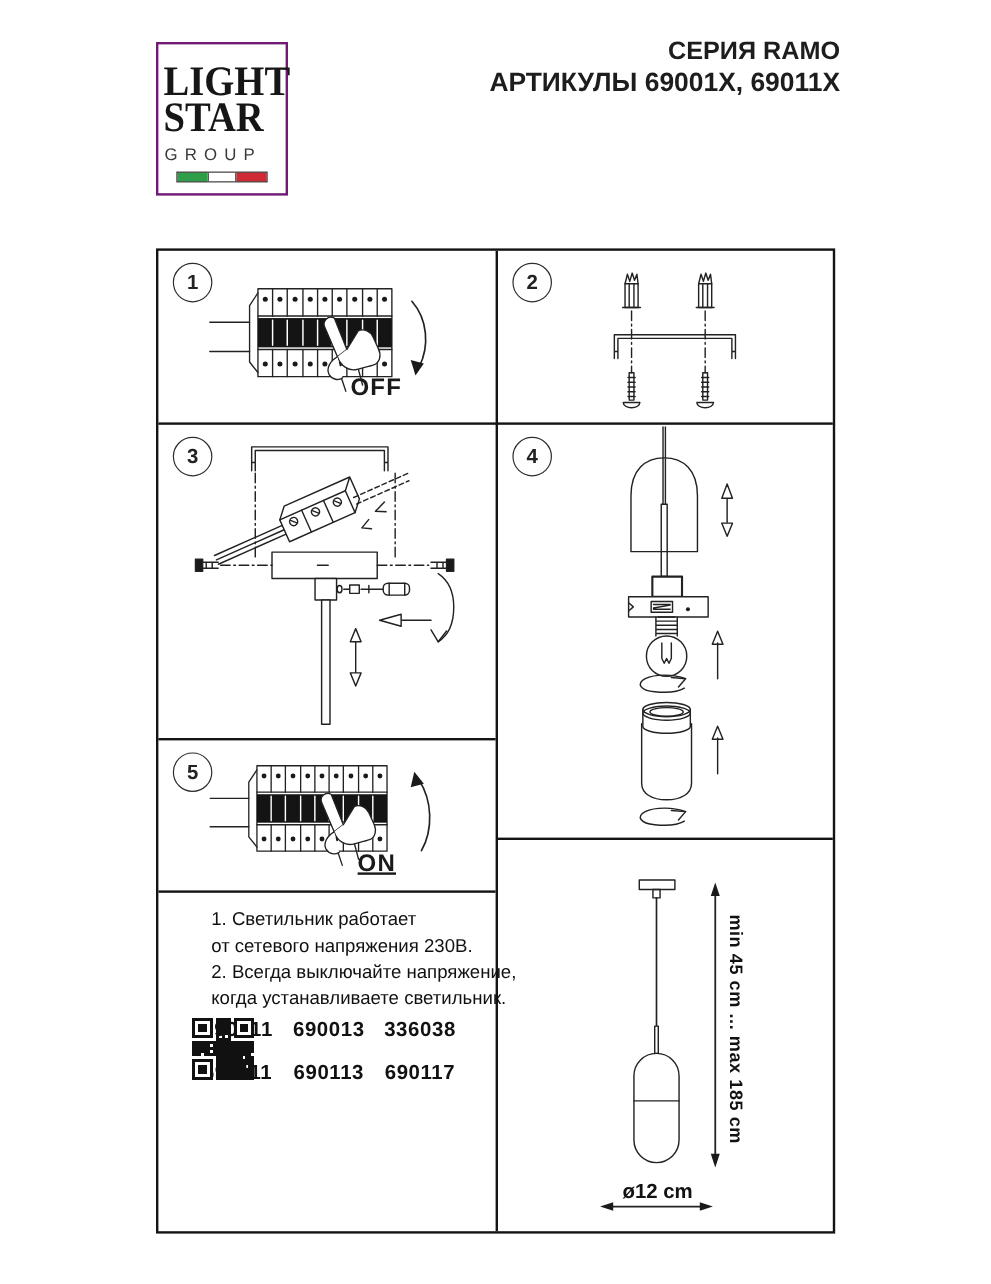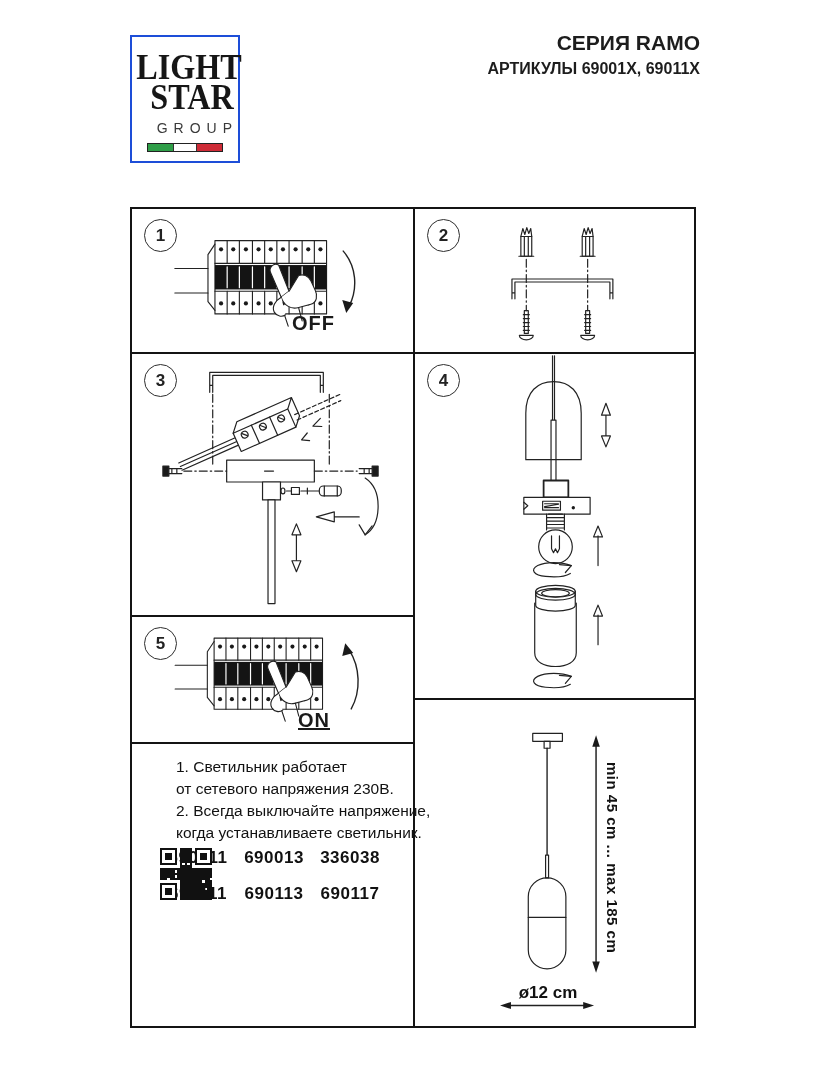--- a/index.html
+++ b/index.html
@@ -1,35 +1,35 @@
 <!DOCTYPE html>
 <html><head>
 <meta charset="utf-8">
 <style>
   html,body{margin:0;padding:0;background:#fff;}
   .page{position:relative;width:826px;height:1070px;background:#fff;overflow:hidden;
         font-family:"Liberation Sans",sans-serif;color:#1c1c1c;}
 
   
   .logo-box{position:absolute;left:130px;top:35px;width:110px;height:128px;
-            border:2px solid #1d4ed8;box-sizing:border-box;text-align:right;}
+            border:2px solid #701a75;box-sizing:border-box;text-align:left;}
   .logo-word{font-family:"Liberation Serif",serif;font-weight:bold;font-size:35px;
              line-height:30px;letter-spacing:0px;color:#161616;transform:scaleX(.92);}
   .logo-top{margin-top:16px;}
   .logo-group{font-size:14px;letter-spacing:6px;color:#3a3a3a;margin-top:7px;margin-left:5px;}
   .flag{width:76px;height:9px;margin:7px auto 0;border:1px solid #222;display:flex;box-sizing:border-box;}
   .flag div{height:100%;}
   .flag .g{width:34%;}
   .flag .w{width:32%;border-left:1px solid #333;border-right:1px solid #333;box-sizing:border-box;}
   .flag .r{width:34%;}
 
   .header-text{position:absolute;left:296px;top:30px;width:404px;text-align:right;
                font-weight:bold;color:#1d1d1d;}
   .h-line1{font-size:21px;line-height:26px;}
-  .h-line2{font-size:16px;line-height:26px;}
+  .h-line2{font-size:22px;line-height:26px;}
   .h-instr{font-size:21.5px;line-height:27px;letter-spacing:.6px;margin-top:27px;}
 
   
   .grid{position:absolute;left:130px;top:207px;width:566px;height:821px;
         border:2px solid #141414;box-sizing:border-box;}
   .vline{position:absolute;left:281px;top:0;width:2px;height:817px;background:#141414;}
   .hline{position:absolute;height:2px;background:#141414;}
   .panel{position:absolute;overflow:hidden;}
   .badge{position:absolute;left:12px;top:10px;width:33px;height:33px;border:1.7px solid #2e2e2e;
          border-radius:50%;display:flex;align-items:center;justify-content:center;

